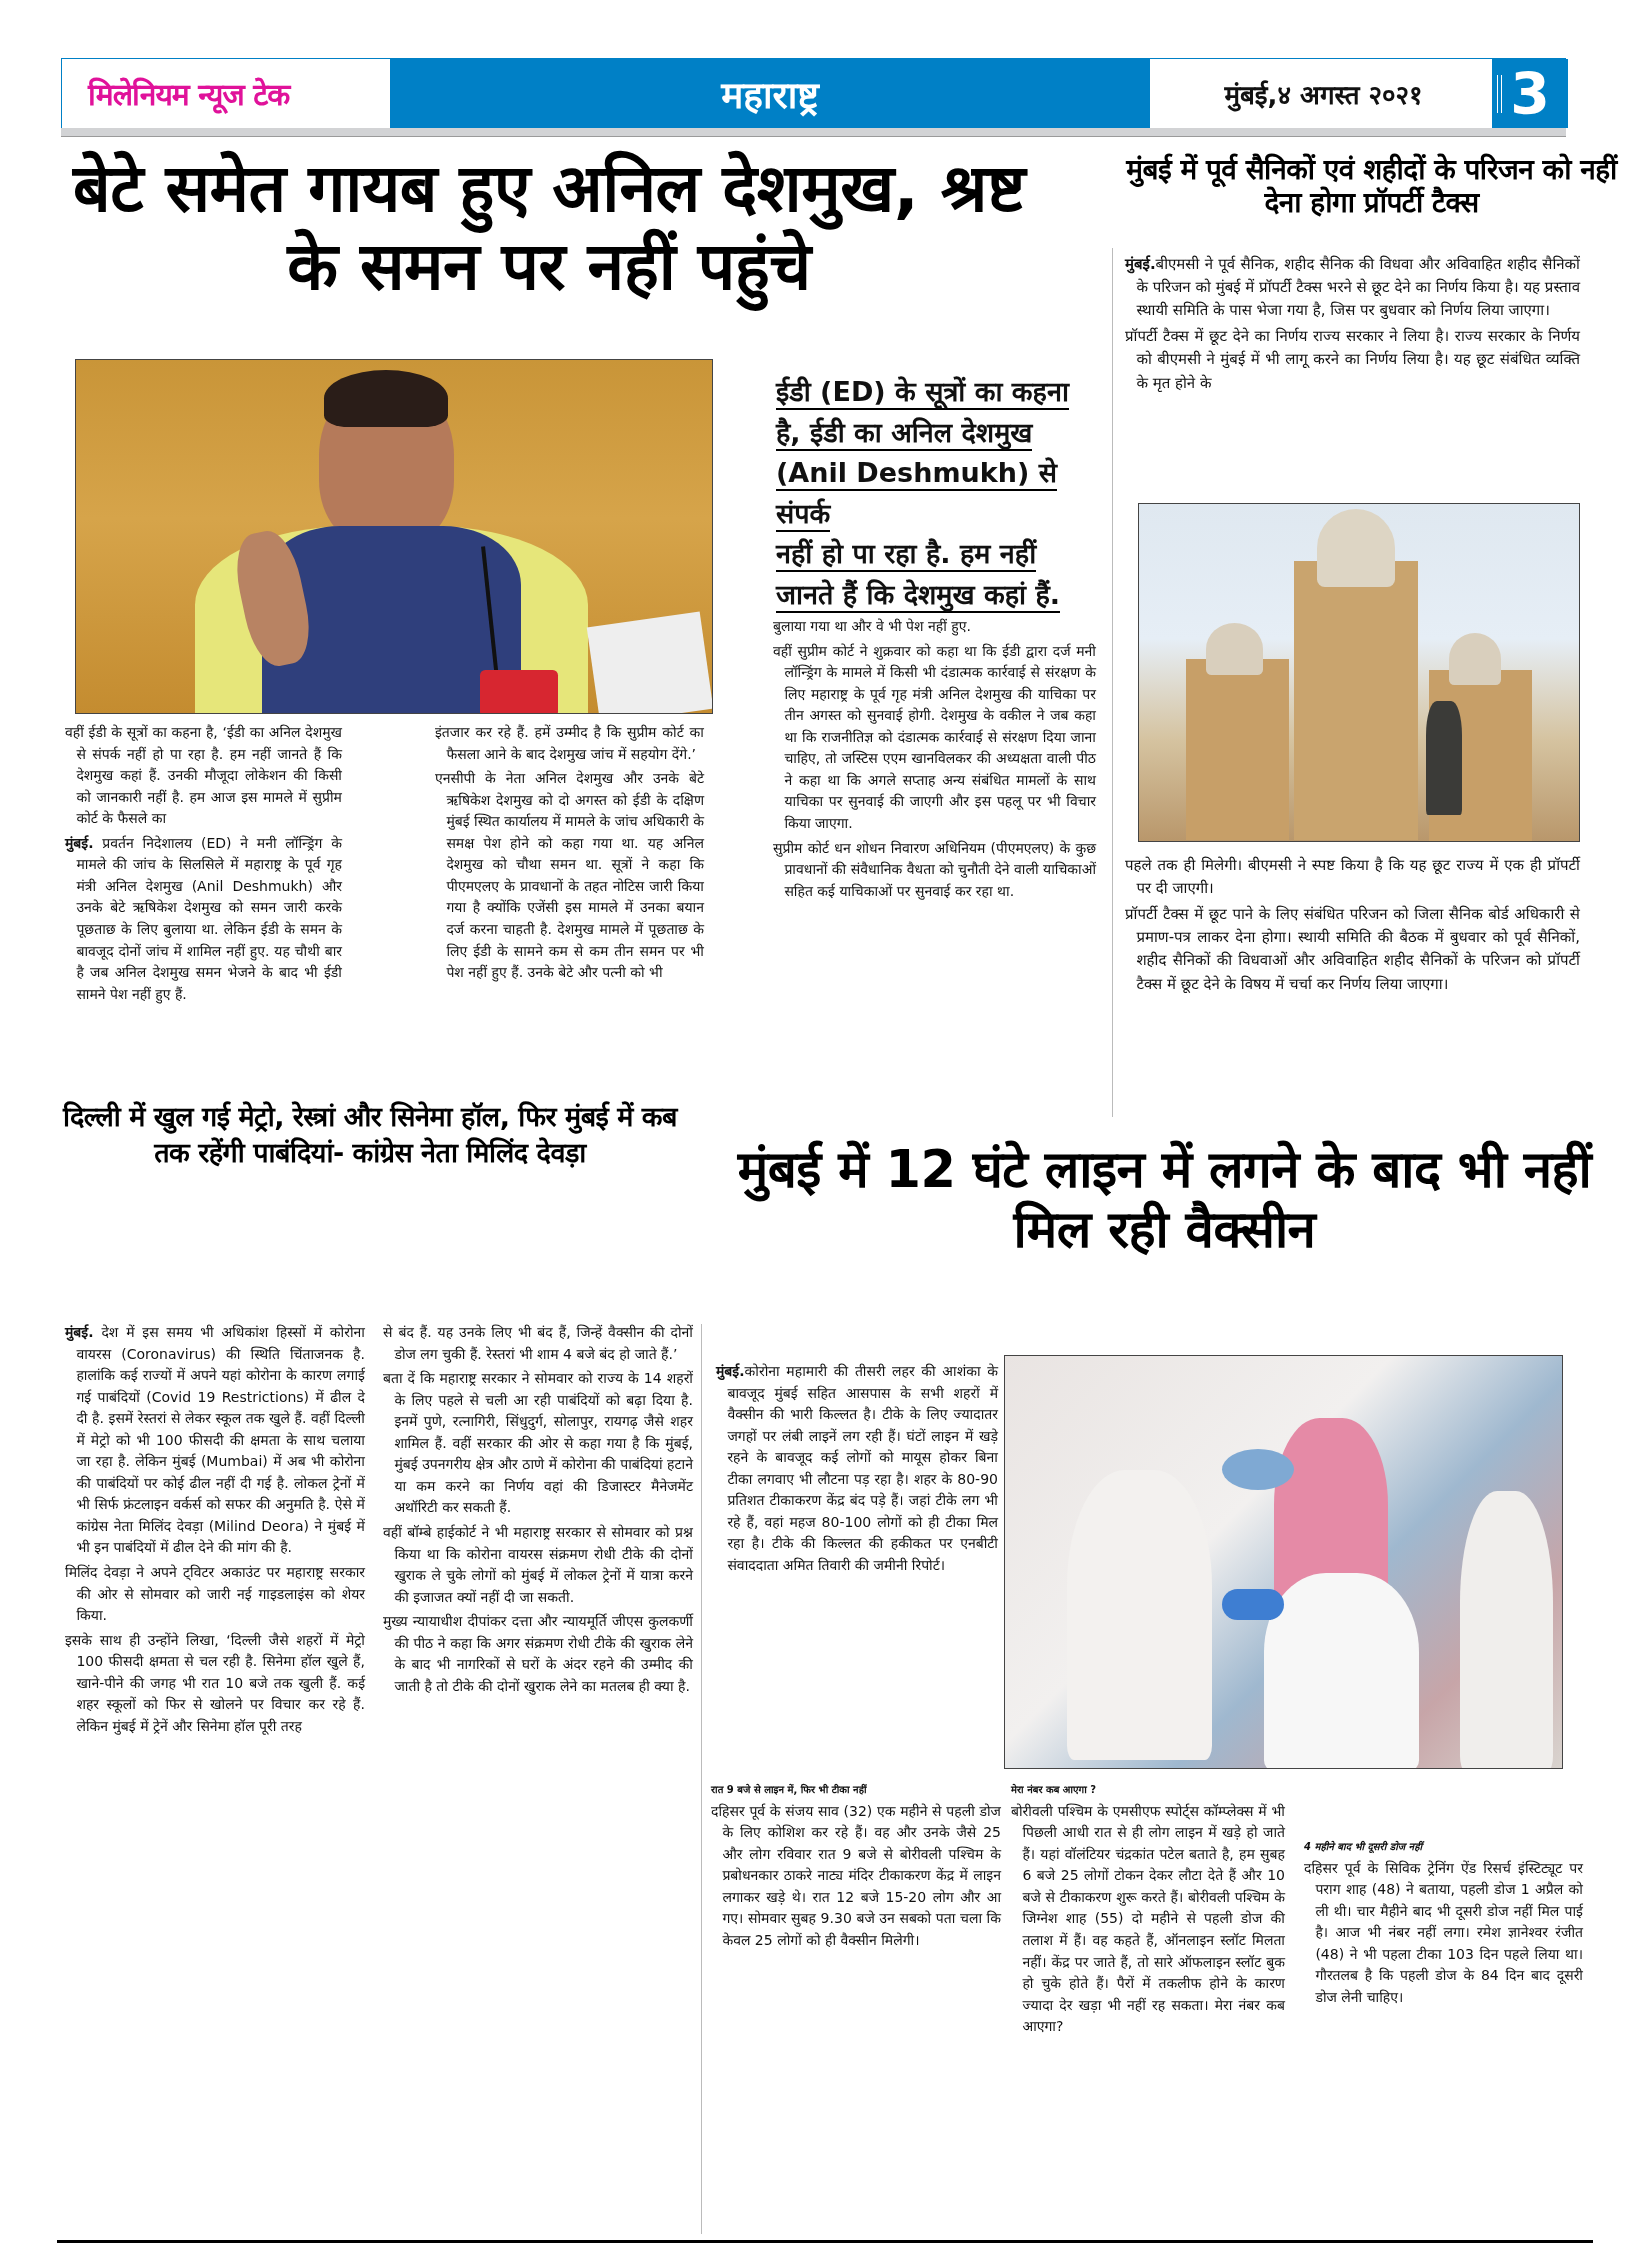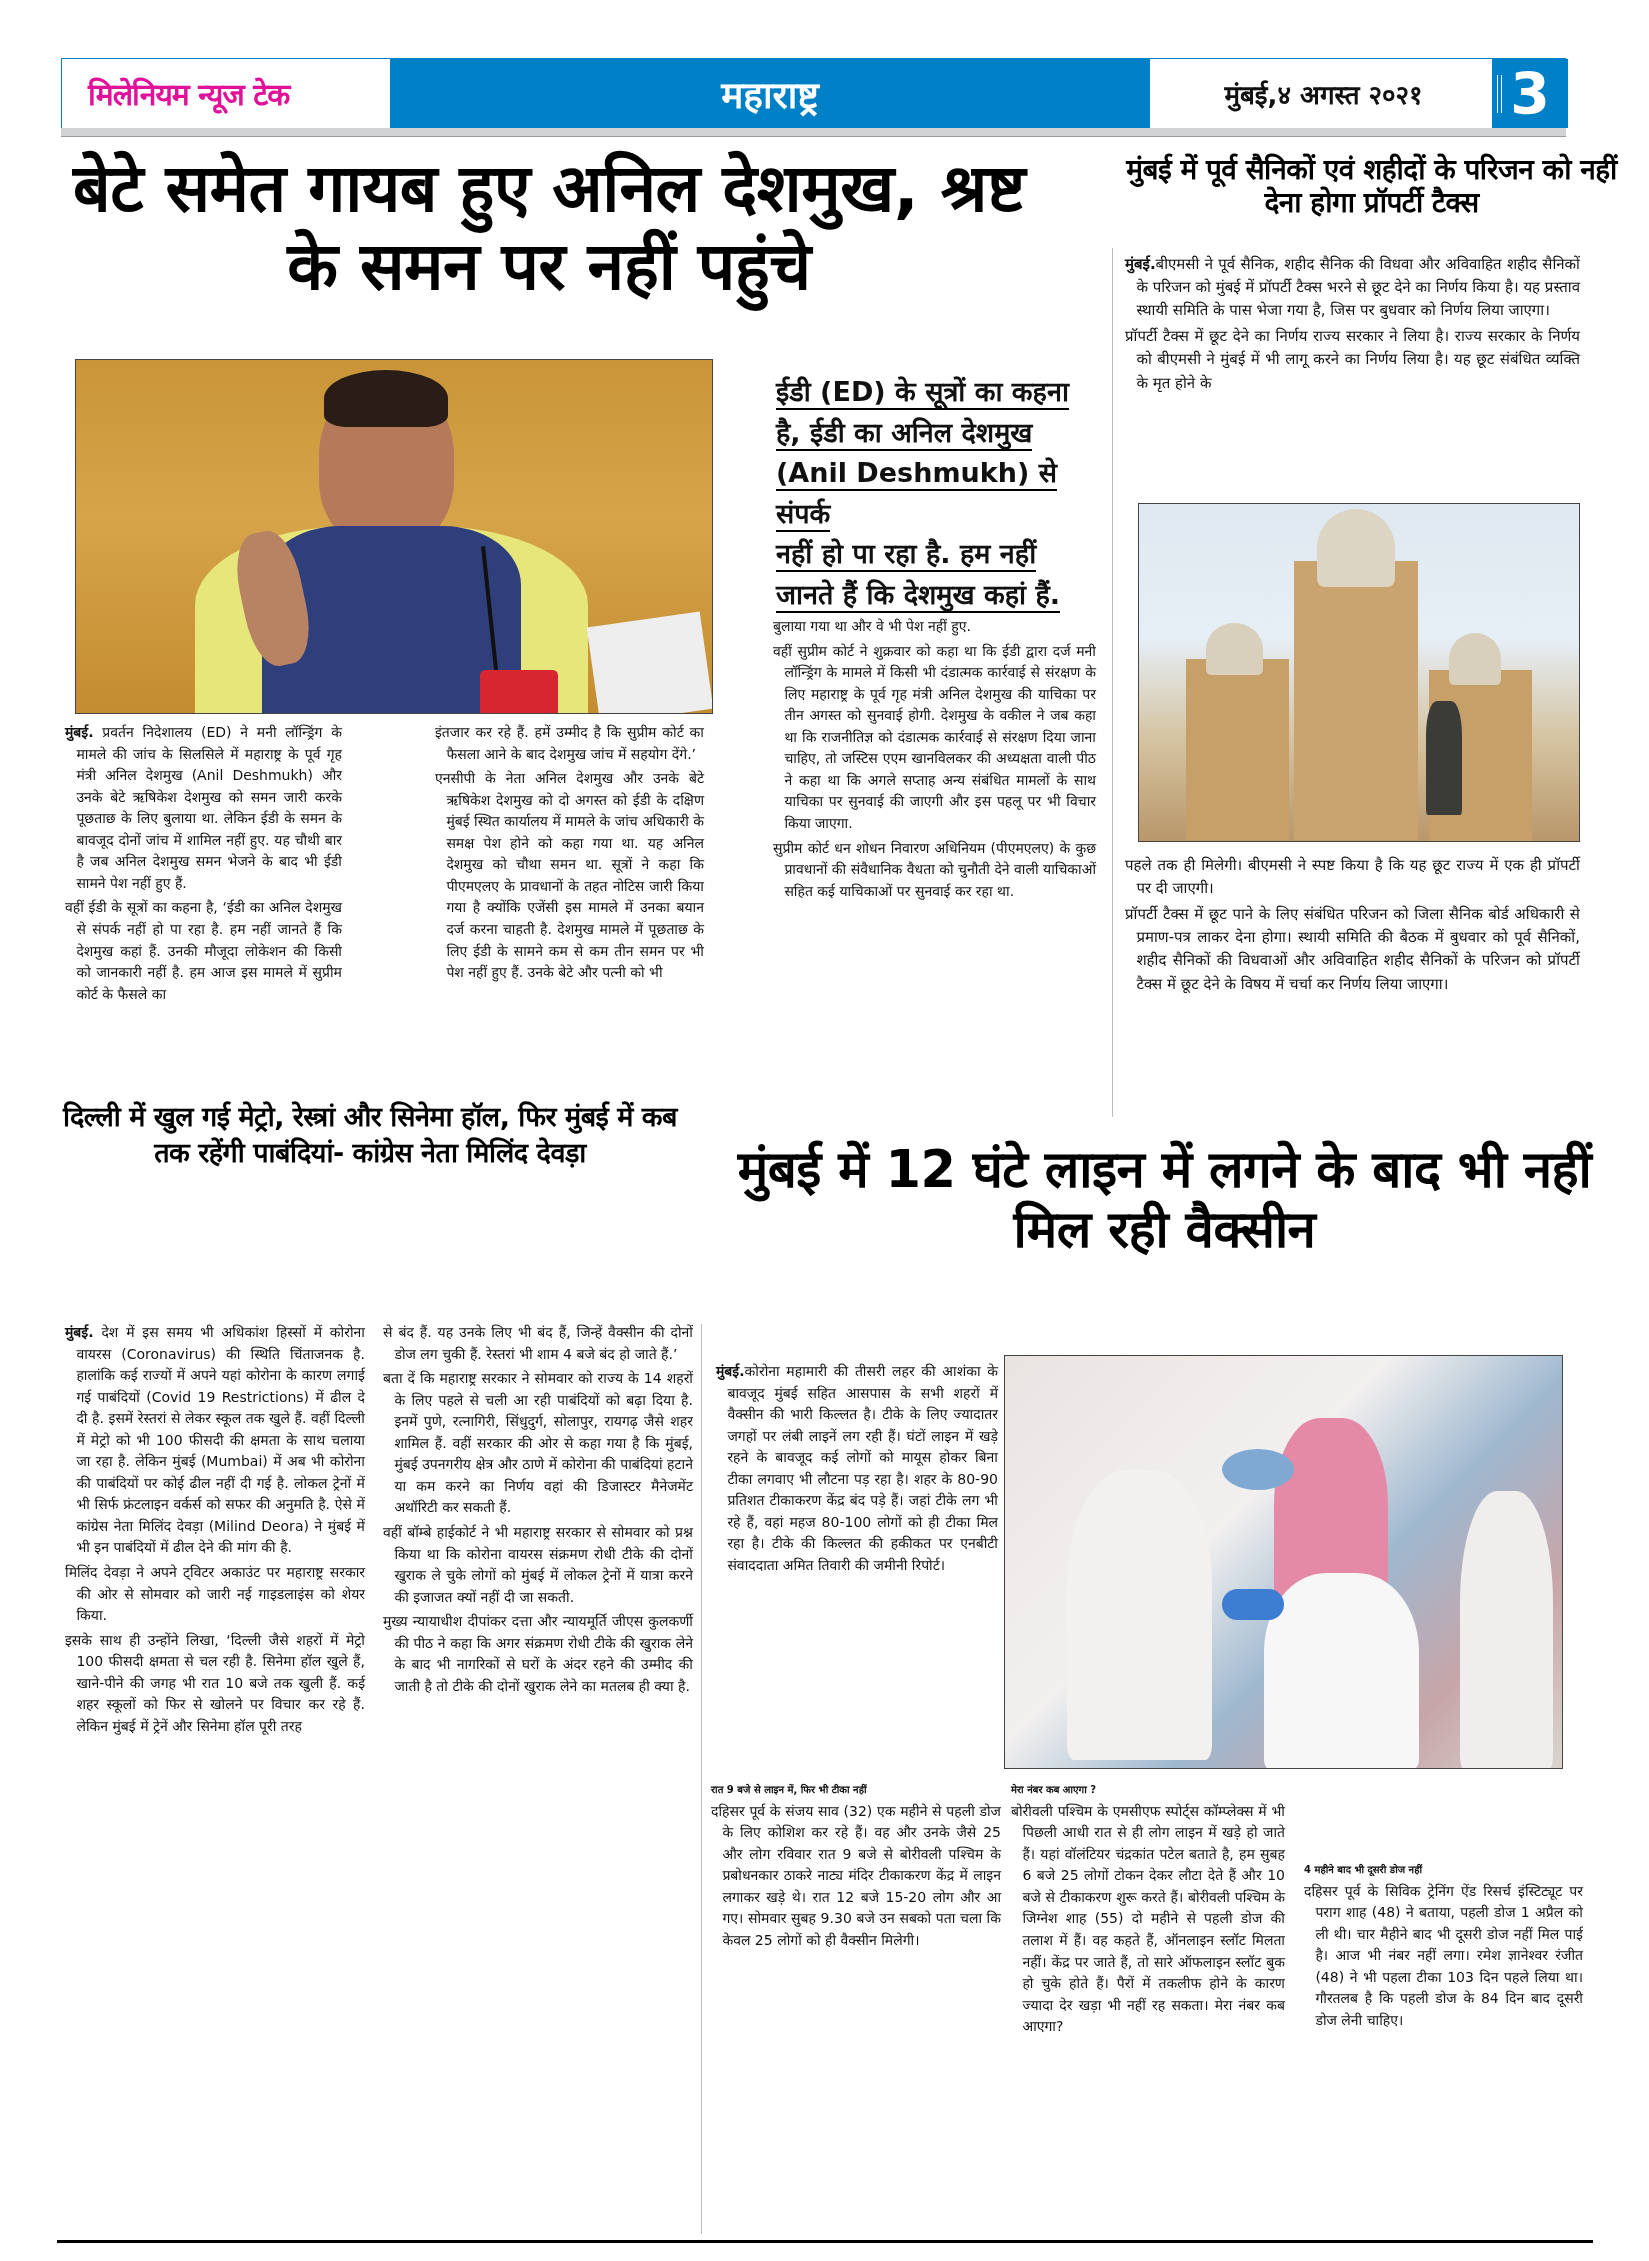--- a/index.html
+++ b/index.html
@@ -73,22 +73,22 @@
 
 <div class="abs pullquote">
   <span>ईडी (ED) के सूत्रों का कहना</span><br>
   <span>है, ईडी का अनिल देशमुख</span><br>
   <span>(Anil Deshmukh) से संपर्क</span><br>
   <span>नहीं हो पा रहा है. हम नहीं</span><br>
   <span>जानते हैं कि देशमुख कहां हैं.</span>
 </div>
 
 <div class="abs col" style="left:65px;top:722px;width:277px;">
+  <p>वहीं ईडी के सूत्रों का कहना है, ‘ईडी का अनिल देशमुख से संपर्क नहीं हो पा रहा है. हम नहीं जानते हैं कि देशमुख कहां हैं. उनकी मौजूदा लोकेशन की किसी को जानकारी नहीं है. हम आज इस मामले में सुप्रीम कोर्ट के फैसले का</p>
   <p><b>मुंबई.</b> <span>प्रवर्तन निदेशालय (ED) ने मनी लॉन्ड्रिंग के मामले की जांच के सिलसिले में महाराष्ट्र के पूर्व गृह मंत्री अनिल देशमुख (Anil Deshmukh) और उनके बेटे ऋषिकेश देशमुख को समन जारी करके पूछताछ के लिए बुलाया था. लेकिन ईडी के समन के बावजूद दोनों जांच में शामिल नहीं हुए. यह चौथी बार है जब अनिल देशमुख समन भेजने के बाद भी ईडी सामने पेश नहीं हुए हैं.</span></p>
-  <p>वहीं ईडी के सूत्रों का कहना है, ‘ईडी का अनिल देशमुख से संपर्क नहीं हो पा रहा है. हम नहीं जानते हैं कि देशमुख कहां हैं. उनकी मौजूदा लोकेशन की किसी को जानकारी नहीं है. हम आज इस मामले में सुप्रीम कोर्ट के फैसले का</p>
 </div>
 <div class="abs col" style="left:435px;top:722px;width:269px;">
   <p>इंतजार कर रहे हैं. हमें उम्मीद है कि सुप्रीम कोर्ट का फैसला आने के बाद देशमुख जांच में सहयोग देंगे.’</p>
   <p>एनसीपी के नेता अनिल देशमुख और उनके बेटे ऋषिकेश देशमुख को दो अगस्त को ईडी के दक्षिण मुंबई स्थित कार्यालय में मामले के जांच अधिकारी के समक्ष पेश होने को कहा गया था. यह अनिल देशमुख को चौथा समन था. सूत्रों ने कहा कि पीएमएलए के प्रावधानों के तहत नोटिस जारी किया गया है क्योंकि एजेंसी इस मामले में उनका बयान दर्ज करना चाहती है. देशमुख मामले में पूछताछ के लिए ईडी के सामने कम से कम तीन समन पर भी पेश नहीं हुए हैं. उनके बेटे और पत्नी को भी</p>
 </div>
 <div class="abs col" style="left:773px;top:616px;width:323px;">
   <p>बुलाया गया था और वे भी पेश नहीं हुए.</p>
   <p>वहीं सुप्रीम कोर्ट ने शुक्रवार को कहा था कि ईडी द्वारा दर्ज मनी लॉन्ड्रिंग के मामले में किसी भी दंडात्मक कार्रवाई से संरक्षण के लिए महाराष्ट्र के पूर्व गृह मंत्री अनिल देशमुख की याचिका पर तीन अगस्त को सुनवाई होगी. देशमुख के वकील ने जब कहा था कि राजनीतिज्ञ को दंडात्मक कार्रवाई से संरक्षण दिया जाना चाहिए, तो जस्टिस एएम खानविलकर की अध्यक्षता वाली पीठ ने कहा था कि अगले सप्ताह अन्य संबंधित मामलों के साथ याचिका पर सुनवाई की जाएगी और इस पहलू पर भी विचार किया जाएगा.</p>
   <p>सुप्रीम कोर्ट धन शोधन निवारण अधिनियम (पीएमएलए) के कुछ प्रावधानों की संवैधानिक वैधता को चुनौती देने वाली याचिकाओं सहित कई याचिकाओं पर सुनवाई कर रहा था.</p>
 </div>
@@ -140,21 +140,21 @@
 
 <div class="abs col" style="left:711px;top:1780px;width:290px;">
   <div class="subhead">रात 9 बजे से लाइन में, फिर भी टीका नहीं</div>
   <p>दहिसर पूर्व के संजय साव (32) एक महीने से पहली डोज के लिए कोशिश कर रहे हैं। वह और उनके जैसे 25 और लोग रविवार रात 9 बजे से बोरीवली पश्चिम के प्रबोधनकार ठाकरे नाट्य मंदिर टीकाकरण केंद्र में लाइन लगाकर खड़े थे। रात 12 बजे 15-20 लोग और आ गए। सोमवार सुबह 9.30 बजे उन सबको पता चला कि केवल 25 लोगों को ही वैक्सीन मिलेगी।</p>
 </div>
 <div class="abs col" style="left:1011px;top:1780px;width:274px;">
   <div class="subhead">मेरा नंबर कब आएगा ?</div>
   <p>बोरीवली पश्चिम के एमसीएफ स्पोर्ट्स कॉम्प्लेक्स में भी पिछली आधी रात से ही लोग लाइन में खड़े हो जाते हैं। यहां वॉलंटियर चंद्रकांत पटेल बताते है, हम सुबह 6 बजे 25 लोगों टोकन देकर लौटा देते हैं और 10 बजे से टीकाकरण शुरू करते हैं। बोरीवली पश्चिम के जिग्नेश शाह (55) दो महीने से पहली डोज की तलाश में हैं। वह कहते हैं, ऑनलाइन स्लॉट मिलता नहीं। केंद्र पर जाते हैं, तो सारे ऑफलाइन स्लॉट बुक हो चुके होते हैं। पैरों में तकलीफ होने के कारण ज्यादा देर खड़ा भी नहीं रह सकता। मेरा नंबर कब आएगा?</p>
 </div>
 <div class="abs col" style="left:1304px;top:1780px;width:279px;">
-  <div class="subhead" style="margin-top:83px;">4 महीने बाद भी दूसरी डोज नहीं</div>
+  <div class="subhead" style="margin-top:60px;font-style:italic;">4 महीने बाद भी दूसरी डोज नहीं</div>
   <p>दहिसर पूर्व के सिविक ट्रेनिंग ऐंड रिसर्च इंस्टिट्यूट पर पराग शाह (48) ने बताया, पहली डोज 1 अप्रैल को ली थी। चार मैहीने बाद भी दूसरी डोज नहीं मिल पाई है। आज भी नंबर नहीं लगा। रमेश ज्ञानेश्वर रंजीत (48) ने भी पहला टीका 103 दिन पहले लिया था। गौरतलब है कि पहली डोज के 84 दिन बाद दूसरी डोज लेनी चाहिए।</p>
 </div>
 
 <div class="abs vrule" style="left:1112px;top:248px;height:869px;"></div>
 <div class="abs vrule" style="left:701px;top:1324px;height:910px;"></div>
 
 <div class="abs rule" style="left:57px;top:2240px;width:1536px;"></div>
 
 
 </body></html>

